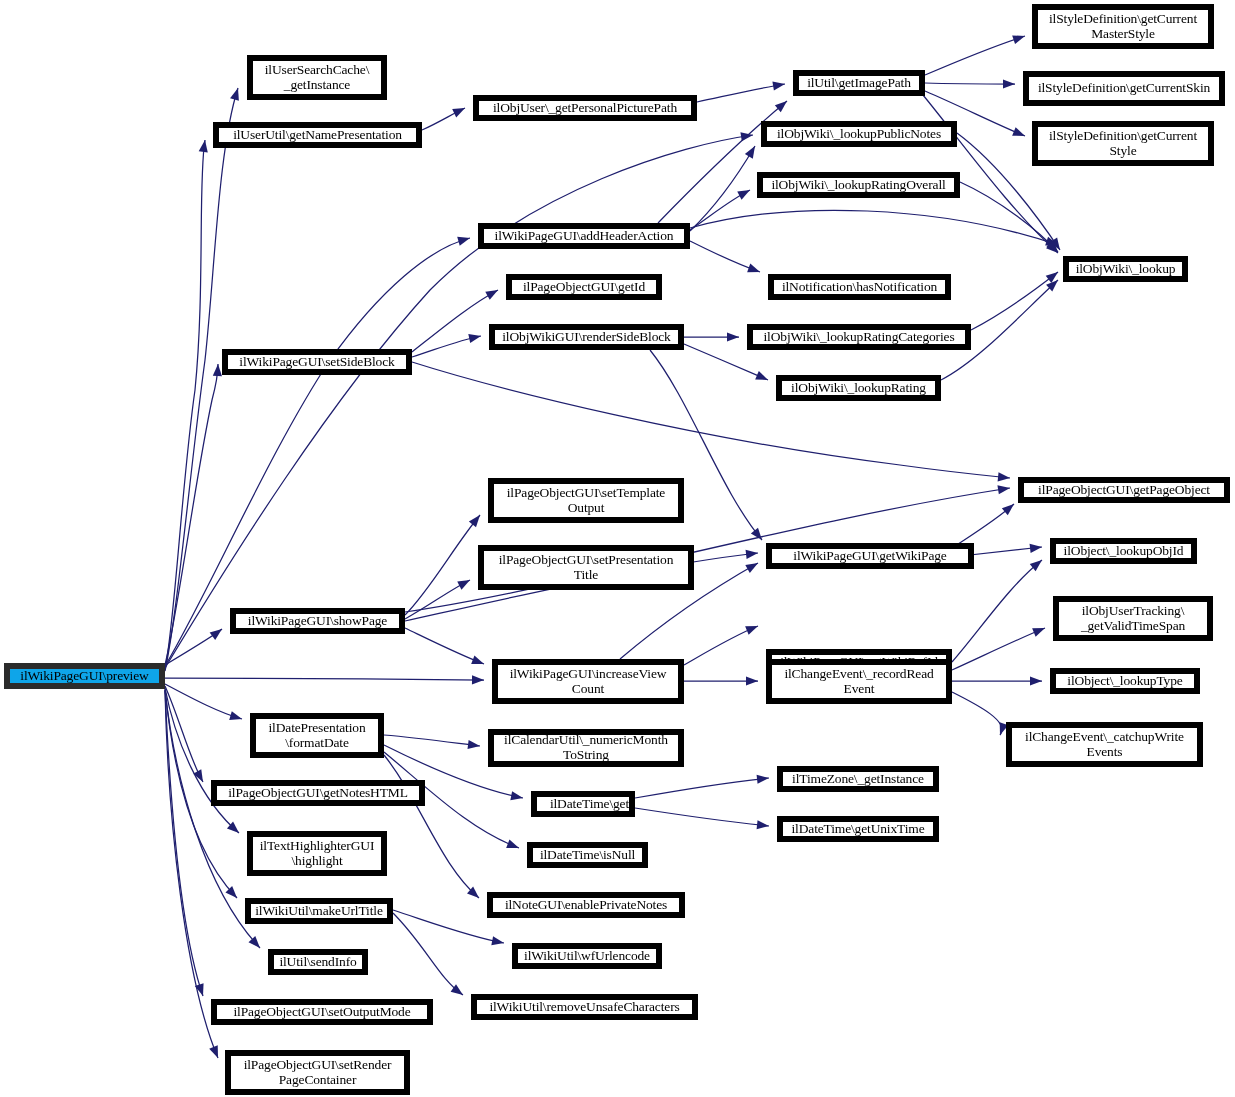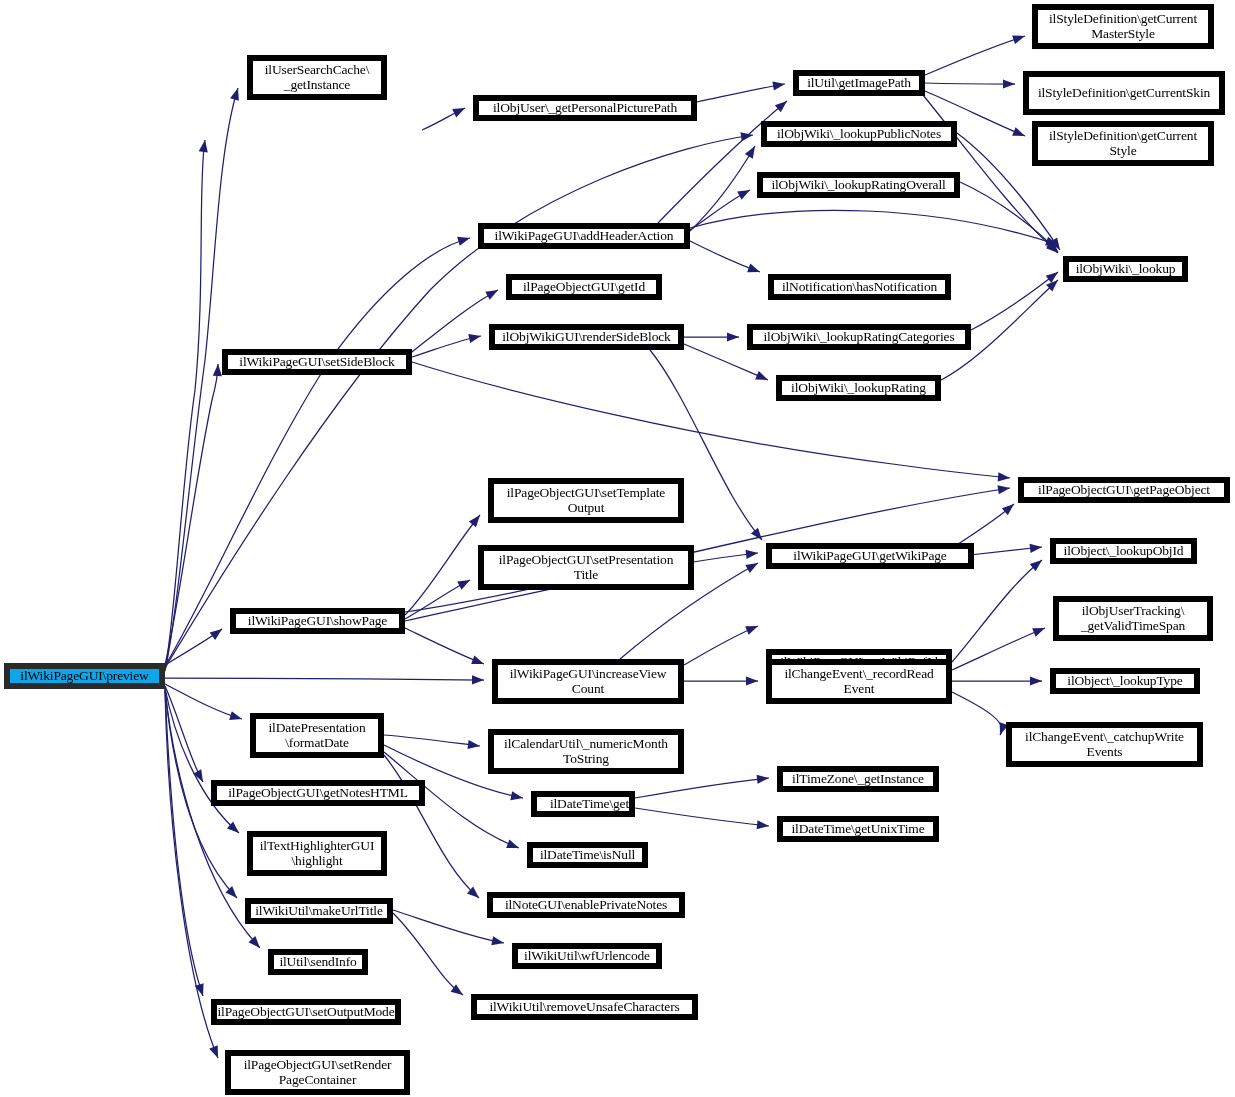--- a/index.html
+++ b/index.html
@@ -170,25 +170,26 @@
       <polygon points="0,0 -12,-4.6 -12,4.6" class="arrowhead" transform="translate(463,995) rotate(36.12438839795594)"></polygon>
       <path d="M 165,690 C 175,780 205,890 260,948" class="edge"></path>
       <polygon points="0,0 -12,-4.6 -12,4.6" class="arrowhead" transform="translate(260,948) rotate(47.47297487569217)"></polygon>
       <path d="M 165,690 C 170,800 180,930 203,996" class="edge"></path>
       <polygon points="0,0 -12,-4.6 -12,4.6" class="arrowhead" transform="translate(203,996) rotate(71.53012332814201)"></polygon>
       <path d="M 165,691 C 168,820 185,980 218,1058" class="edge"></path>
       <polygon points="0,0 -12,-4.6 -12,4.6" class="arrowhead" transform="translate(218,1058) rotate(67.78262042185598)"></polygon>
     </svg>
 <div class="gnode" style="left: 247px; top: 55px; width: 140px; height: 45px;">ilUserSearchCache\
 _getInstance</div>
+    <div class="gnode" style="left: 213px; top: 122px; width: 209px; height: 26px;">ilUserUtil\getNamePresentation</div>
     <div class="gnode" style="left: 473px; top: 95px; width: 224px; height: 26px;">ilObjUser\_getPersonalPicturePath</div>
     <div class="gnode" style="left: 793px; top: 70px; width: 132px; height: 26px;">ilUtil\getImagePath</div>
     <div class="gnode" style="left: 1032px; top: 4px; width: 182px; height: 45px;">ilStyleDefinition\getCurrent
 MasterStyle</div>
-    <div class="gnode" style="left: 1023px; top: 71px; width: 202px; height: 44px;">ilStyleDefinition\getCurrentSkin</div>
+    <div class="gnode" style="left: 1023px; top: 71px; width: 202px; height: 35px;">ilStyleDefinition\getCurrentSkin</div>
     <div class="gnode" style="left: 1032px; top: 121px; width: 182px; height: 45px;">ilStyleDefinition\getCurrent
 Style</div>
     <div class="gnode" style="left: 761px; top: 121px; width: 196px; height: 26px;">ilObjWiki\_lookupPublicNotes</div>
     <div class="gnode" style="left: 757px; top: 172px; width: 203px; height: 26px;">ilObjWiki\_lookupRatingOverall</div>
     <div class="gnode" style="left: 478px; top: 223px; width: 212px; height: 26px;">ilWikiPageGUI\addHeaderAction</div>
     <div class="gnode" style="left: 768px; top: 274px; width: 183px; height: 26px;">ilNotification\hasNotification</div>
     <div class="gnode" style="left: 1063px; top: 256px; width: 125px; height: 26px;">ilObjWiki\_lookup</div>
     <div class="gnode" style="left: 506px; top: 274px; width: 156px; height: 26px;">ilPageObjectGUI\getId</div>
     <div class="gnode" style="left: 489px; top: 324px; width: 195px; height: 26px;">ilObjWikiGUI\renderSideBlock</div>
     <div class="gnode" style="left: 747px; top: 324px; width: 224px; height: 26px;">ilObjWiki\_lookupRatingCategories</div>
@@ -208,30 +209,30 @@
     <div class="gnode" style="left: 492px; top: 659px; width: 192px; height: 45px;">ilWikiPageGUI\increaseView
 Count</div>
     <div class="gnode" style="left: 766px; top: 659px; width: 186px; height: 45px;">ilChangeEvent\_recordRead
 Event</div>
     <div class="gnode" style="left: 1050px; top: 668px; width: 150px; height: 26px;">ilObject\_lookupType</div>
     <div class="gnode root" style="left: 4px; top: 663px; width: 161px; height: 26px;">ilWikiPageGUI\preview</div>
     <div class="gnode" style="left: 1006px; top: 722px; width: 197px; height: 45px;">ilChangeEvent\_catchupWrite
 Events</div>
     <div class="gnode" style="left: 250px; top: 713px; width: 134px; height: 45px;">ilDatePresentation
 \formatDate</div>
-    <div class="gnode" style="left: 488px; top: 729px; width: 196px; height: 45px;">ilCalendarUtil\_numericMonth
+    <div class="gnode" style="left: 488px; top: 729px; width: 196px; height: 38px;">ilCalendarUtil\_numericMonth
 ToString</div>
     <div class="gnode" style="left: 777px; top: 766px; width: 162px; height: 26px;">ilTimeZone\_getInstance</div>
     <div class="gnode" style="left: 531px; top: 791px; width: 104px; height: 26px; padding-left: 13px;">ilDateTime\get</div>
     <div class="gnode" style="left: 211px; top: 780px; width: 214px; height: 26px;">ilPageObjectGUI\getNotesHTML</div>
     <div class="gnode" style="left: 777px; top: 816px; width: 162px; height: 26px;">ilDateTime\getUnixTime</div>
     <div class="gnode" style="left: 247px; top: 831px; width: 140px; height: 45px;">ilTextHighlighterGUI
 \highlight</div>
     <div class="gnode" style="left: 527px; top: 842px; width: 121px; height: 26px;">ilDateTime\isNull</div>
     <div class="gnode" style="left: 487px; top: 892px; width: 198px; height: 26px;">ilNoteGUI\enablePrivateNotes</div>
     <div class="gnode" style="left: 245px; top: 898px; width: 148px; height: 26px;">ilWikiUtil\makeUrlTitle</div>
     <div class="gnode" style="left: 512px; top: 943px; width: 150px; height: 26px;">ilWikiUtil\wfUrlencode</div>
     <div class="gnode" style="left: 268px; top: 949px; width: 100px; height: 26px;">ilUtil\sendInfo</div>
     <div class="gnode" style="left: 471px; top: 994px; width: 227px; height: 26px;">ilWikiUtil\removeUnsafeCharacters</div>
-    <div class="gnode" style="left: 211px; top: 999px; width: 190px; height: 26px;">ilPageObjectGUI\setOutputMode</div>
+    <div class="gnode" style="left: 211px; top: 999px; width: 222px; height: 26px;">ilPageObjectGUI\setOutputMode</div>
     <div class="gnode" style="left: 225px; top: 1050px; width: 185px; height: 45px;">ilPageObjectGUI\setRender
 PageContainer</div>
   </div>
 
 </body></html>

